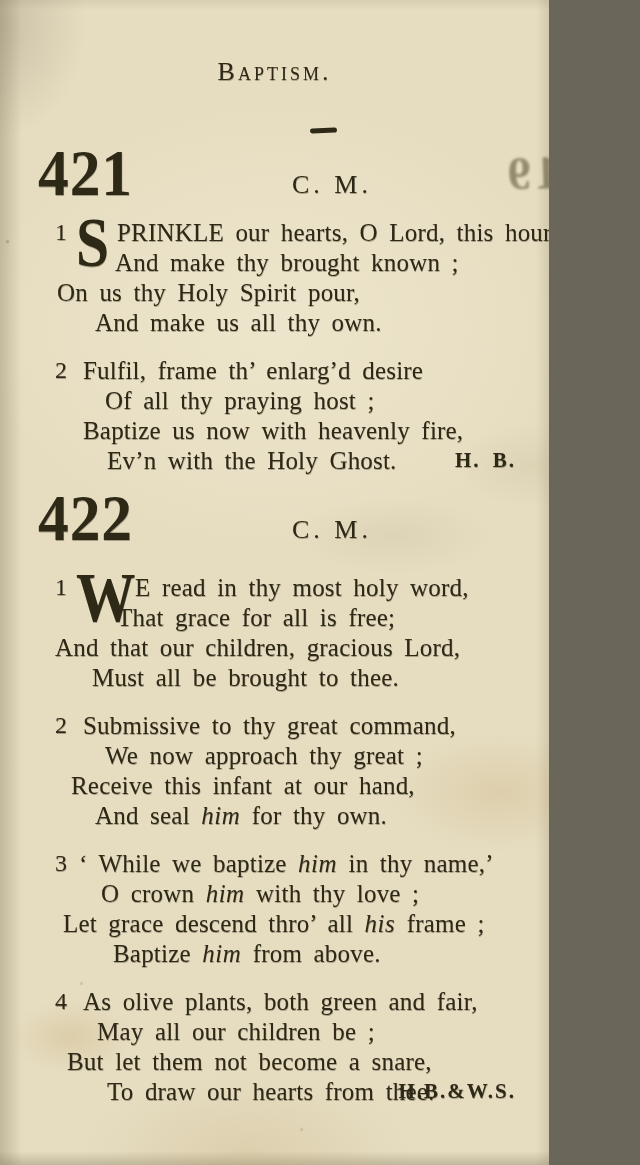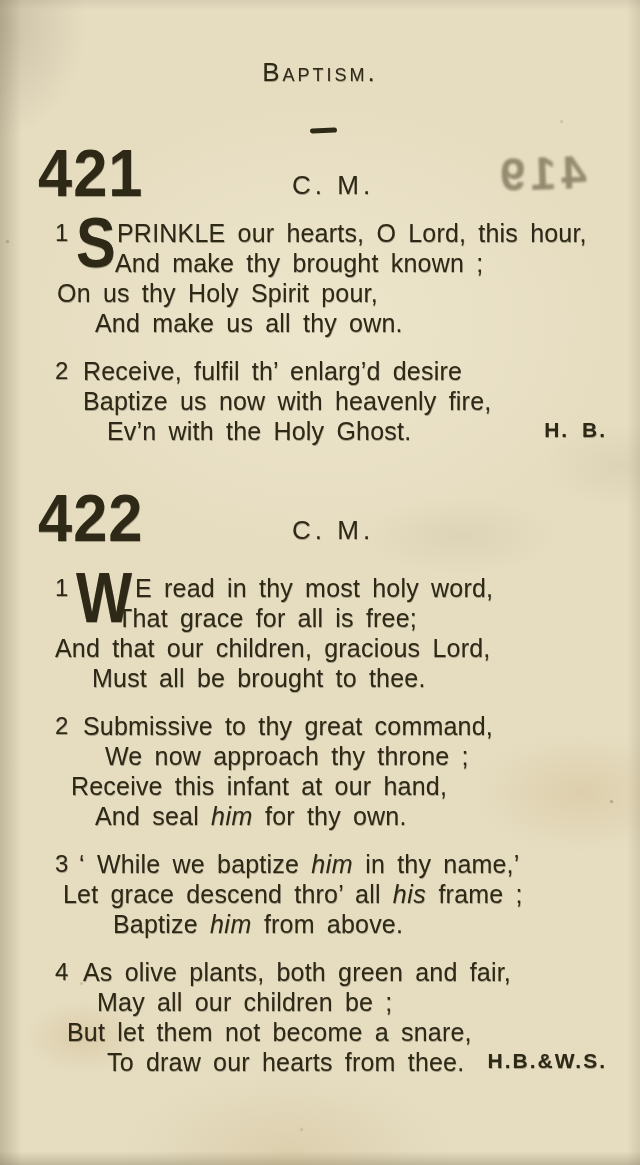--- a/index.html
+++ b/index.html
@@ -1,19 +1,19 @@
 <!DOCTYPE html>
 <html><head>
 <meta charset="utf-8">
 <title>Hymnal Page</title>
 <style>
   html,body { margin:0; padding:0; background:#6b665a; }
   .page {
-    position:relative; width:640px; height:1165px; overflow:hidden;
-    font-family:Liberation Sans, sans-serif;
+    position:relative; width:549px; height:1165px; overflow:hidden;
+    font-family:Liberation Serif, serif;
     color:#2e2817;
     text-shadow:0.4px 0.5px 0.6px rgba(46,40,23,.35);
     background-color:#e6ddc1;
     background-image:
       radial-gradient(ellipse 420px 320px at 50% 28%, rgba(255,250,228,.30), rgba(255,250,228,0) 70%),
       radial-gradient(ellipse 160px 90px at 91% 68%, rgba(176,134,66,.16), rgba(176,134,66,0) 70%),
       radial-gradient(ellipse 90px 55px at 13% 89%, rgba(176,134,66,.18), rgba(176,134,66,0) 70%),
       radial-gradient(ellipse 240px 120px at 45% 99%, rgba(170,135,75,.16), rgba(170,135,75,0) 70%),
       radial-gradient(ellipse 110px 60px at 97% 40%, rgba(150,130,90,.12), rgba(150,130,90,0) 70%),
       radial-gradient(ellipse 140px 55px at 72% 46%, rgba(140,125,90,.10), rgba(140,125,90,0) 70%),
@@ -79,47 +79,49 @@
           <div class="stanza">
             <span class="stanza-number">1</span>
             <span class="dropcap">S</span>
             <div class="line" style="margin-left: 62px;">PRINKLE our hearts, O Lord, this hour,</div>
             <div class="line" style="margin-left: 60px;">And make thy brought known ;</div>
             <div class="line" style="margin-left: 2px;">On us thy Holy Spirit pour,</div>
             <div class="line" style="margin-left: 40px;">And make us all thy own.</div>
           </div>
           <div class="stanza">
             <span class="stanza-number">2</span>
-            <div class="line" style="margin-left: 28px;">Receive, fulfil th’ enlarg’d desire</div>
+            <div class="line" style="margin-left: 28px;">Fulfil, frame th’ enlarg’d desire</div>
+            <div class="line" style="margin-left: 50px;">Of all thy praying host ;</div>
             <div class="line" style="margin-left: 28px;">Baptize us now with heavenly fire,</div>
             <div class="line" style="margin-left: 52px;">Ev’n with the Holy Ghost.<span class="attribution">H. B.</span></div>
           </div>
         </div>
       </section>
       <section class="hymn">
         <div class="hymn-head"><span class="hymn-number">422</span><span class="hymn-meter">C. M.</span></div>
         <div class="stanzas">
           <div class="stanza">
             <span class="stanza-number">1</span>
             <span class="dropcap">W</span>
             <div class="line" style="margin-left: 80px;">E read in thy most holy word,</div>
             <div class="line" style="margin-left: 62px;">That grace for all is free;</div>
             <div class="line" style="margin-left: 0px;">And that our children, gracious Lord,</div>
             <div class="line" style="margin-left: 37px;">Must all be brought to thee.</div>
           </div>
           <div class="stanza">
             <span class="stanza-number">2</span>
             <div class="line" style="margin-left: 28px;">Submissive to thy great command,</div>
-            <div class="line" style="margin-left: 50px;">We now approach thy throne ;</div>
+            <div class="line" style="margin-left: 50px;">We now approach thy great ;</div>
             <div class="line" style="margin-left: 16px;">Receive this infant at our hand,</div>
             <div class="line" style="margin-left: 40px;">And seal <i>him</i> for thy own.</div>
           </div>
           <div class="stanza">
             <span class="stanza-number">3</span>
             <div class="line" style="margin-left: 24px;">‘ While we baptize <i>him</i> in thy name,’</div>
+            <div class="line" style="margin-left: 46px;">O crown <i>him</i> with thy love ;</div>
             <div class="line" style="margin-left: 8px;">Let grace descend thro’ all <i>his</i> frame ;</div>
             <div class="line" style="margin-left: 58px;">Baptize <i>him</i> from above.</div>
           </div>
           <div class="stanza">
             <span class="stanza-number">4</span>
             <div class="line" style="margin-left: 28px;">As olive plants, both green and fair,</div>
             <div class="line" style="margin-left: 42px;">May all our children be ;</div>
             <div class="line" style="margin-left: 12px;">But let them not become a snare,</div>
             <div class="line" style="margin-left: 52px;">To draw our hearts from thee.<span class="attribution">H.B.&amp;W.S.</span></div>
           </div>

